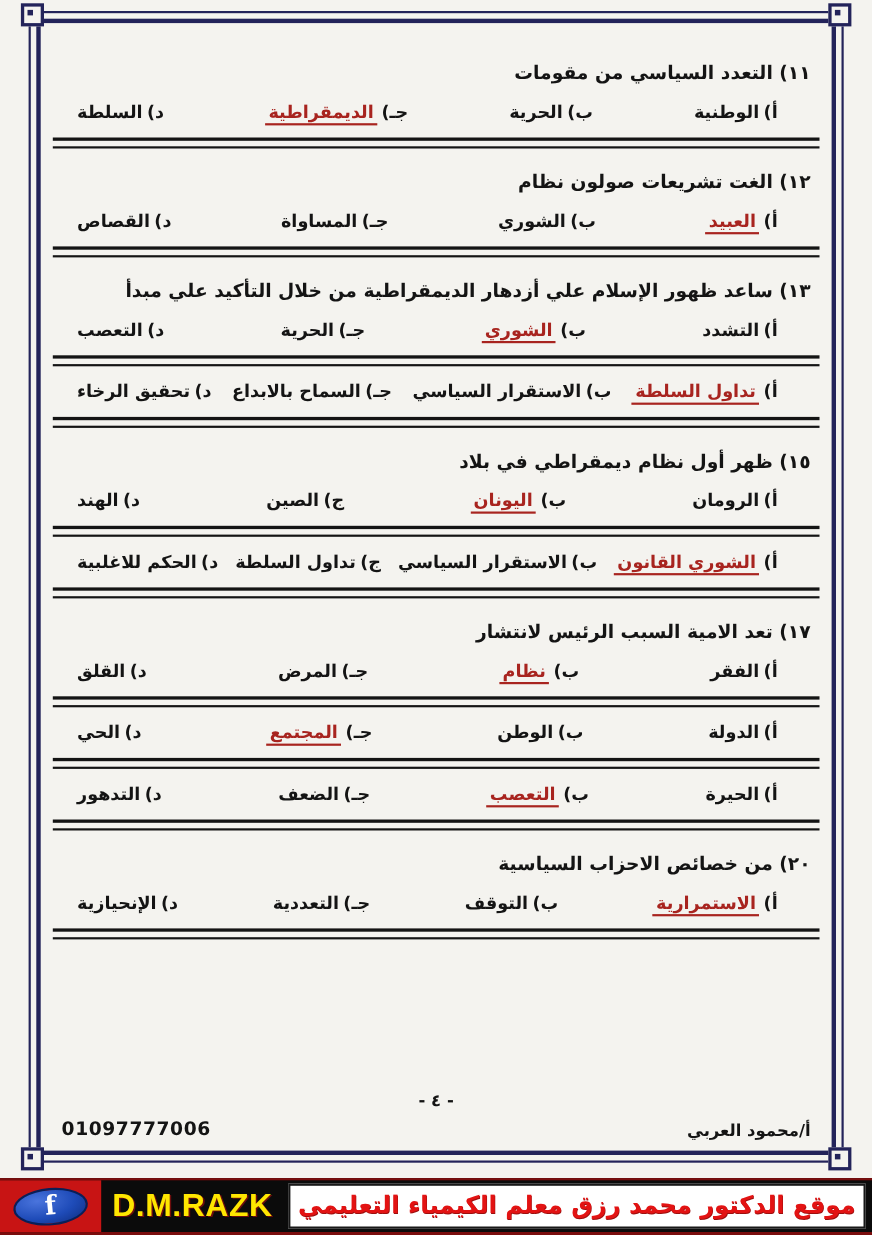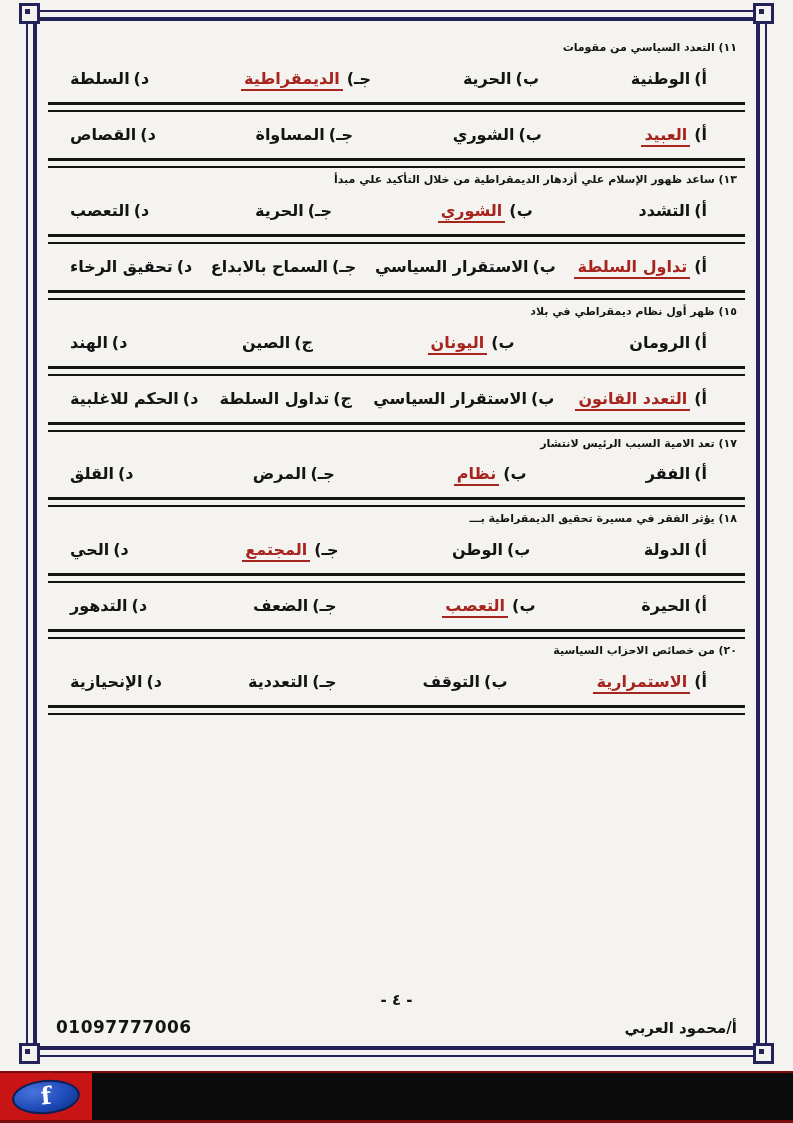--- a/index.html
+++ b/index.html
@@ -18,21 +18,21 @@
   .corner.bl{bottom:59px;left:19px;} .corner.br{bottom:59px;right:19px;}
 
   
   .content{
     position:absolute;top:24px;left:40px;right:40px;bottom:80px;
     direction:rtl;display:flex;flex-direction:column;
     padding:12px 16px 4px;
   }
   .question{display:block;}
   .q-header{
-    font-weight:bold;font-size:11px;line-height:1.35;margin-top:5px;
+    font-weight:bold;font-size:17px;line-height:1.35;margin-top:20px;
     text-align:right;letter-spacing:0;
   }
   .q-options{
     display:flex;justify-content:space-between;align-items:baseline;
     margin:13px 30px 0 14px;font-weight:bold;font-size:16px;
   }
   .opt{white-space:nowrap;}
   .opt-label{margin-left:4px;}
   .opt-text{display:inline-block;}
   .opt-text.correct{
@@ -95,20 +95,21 @@
     <div class="q-options">
       <span class="opt"><span class="opt-label">أ)</span><span class="opt-text">الوطنية</span></span>
       <span class="opt"><span class="opt-label">ب)</span><span class="opt-text">الحرية</span></span>
       <span class="opt"><span class="opt-label">جـ)</span><span class="opt-text correct">الديمقراطية</span></span>
       <span class="opt"><span class="opt-label">د)</span><span class="opt-text">السلطة</span></span>
     </div>
     <div class="sep"></div>
   </section>
 
   <section class="question">
+    <div class="q-header">١٢)  الغت تشريعات صولون نظام</div>
     <div class="q-options">
       <span class="opt"><span class="opt-label">أ)</span><span class="opt-text correct">العبيد</span></span>
       <span class="opt"><span class="opt-label">ب)</span><span class="opt-text">الشوري</span></span>
       <span class="opt"><span class="opt-label">جـ)</span><span class="opt-text">المساواة</span></span>
       <span class="opt"><span class="opt-label">د)</span><span class="opt-text">القصاص</span></span>
     </div>
     <div class="sep"></div>
   </section>
 
   <section class="question">
@@ -138,41 +139,40 @@
       <span class="opt"><span class="opt-label">أ)</span><span class="opt-text">الرومان</span></span>
       <span class="opt"><span class="opt-label">ب)</span><span class="opt-text correct">اليونان</span></span>
       <span class="opt"><span class="opt-label">ج)</span><span class="opt-text">الصين</span></span>
       <span class="opt"><span class="opt-label">د)</span><span class="opt-text">الهند</span></span>
     </div>
     <div class="sep"></div>
   </section>
 
   <section class="question">
     <div class="q-options">
-      <span class="opt"><span class="opt-label">أ)</span><span class="opt-text correct">التعدد القانون</span></span>
+      <span class="opt"><span class="opt-label">أ)</span><span class="opt-text correct">الشوري القانون</span></span>
       <span class="opt"><span class="opt-label">ب)</span><span class="opt-text">الاستقرار السياسي</span></span>
       <span class="opt"><span class="opt-label">ج)</span><span class="opt-text">تداول السلطة</span></span>
       <span class="opt"><span class="opt-label">د)</span><span class="opt-text">الحكم للاغلبية</span></span>
     </div>
     <div class="sep"></div>
   </section>
 
   <section class="question">
     <div class="q-header">١٧) تعد الامية السبب الرئيس لانتشار</div>
     <div class="q-options">
       <span class="opt"><span class="opt-label">أ)</span><span class="opt-text">الفقر</span></span>
       <span class="opt"><span class="opt-label">ب)</span><span class="opt-text correct">نظام</span></span>
       <span class="opt"><span class="opt-label">جـ)</span><span class="opt-text">المرض</span></span>
       <span class="opt"><span class="opt-label">د)</span><span class="opt-text">القلق</span></span>
     </div>
     <div class="sep"></div>
   </section>
 
   <section class="question">
-    <div class="q-header">١٨) يؤثر الفقر في مسيرة تحقيق الديمقراطية بـــ</div>
     <div class="q-options">
       <span class="opt"><span class="opt-label">أ)</span><span class="opt-text">الدولة</span></span>
       <span class="opt"><span class="opt-label">ب)</span><span class="opt-text">الوطن</span></span>
       <span class="opt"><span class="opt-label">جـ)</span><span class="opt-text correct">المجتمع</span></span>
       <span class="opt"><span class="opt-label">د)</span><span class="opt-text">الحي</span></span>
     </div>
     <div class="sep"></div>
   </section>
 
   <section class="question">
@@ -206,13 +206,15 @@
   </div>
 
 </div>
 
 <div class="banner">
   <div class="fb-block">
     <div class="fb-oval">
       <span class="fb-f">f</span>
     </div>
   </div>
+  <div class="brand">D.M.RAZK</div>
+  <div class="site-box">موقع الدكتور محمد رزق معلم الكيمياء التعليمي</div>
 </div>
 
 </body></html>

